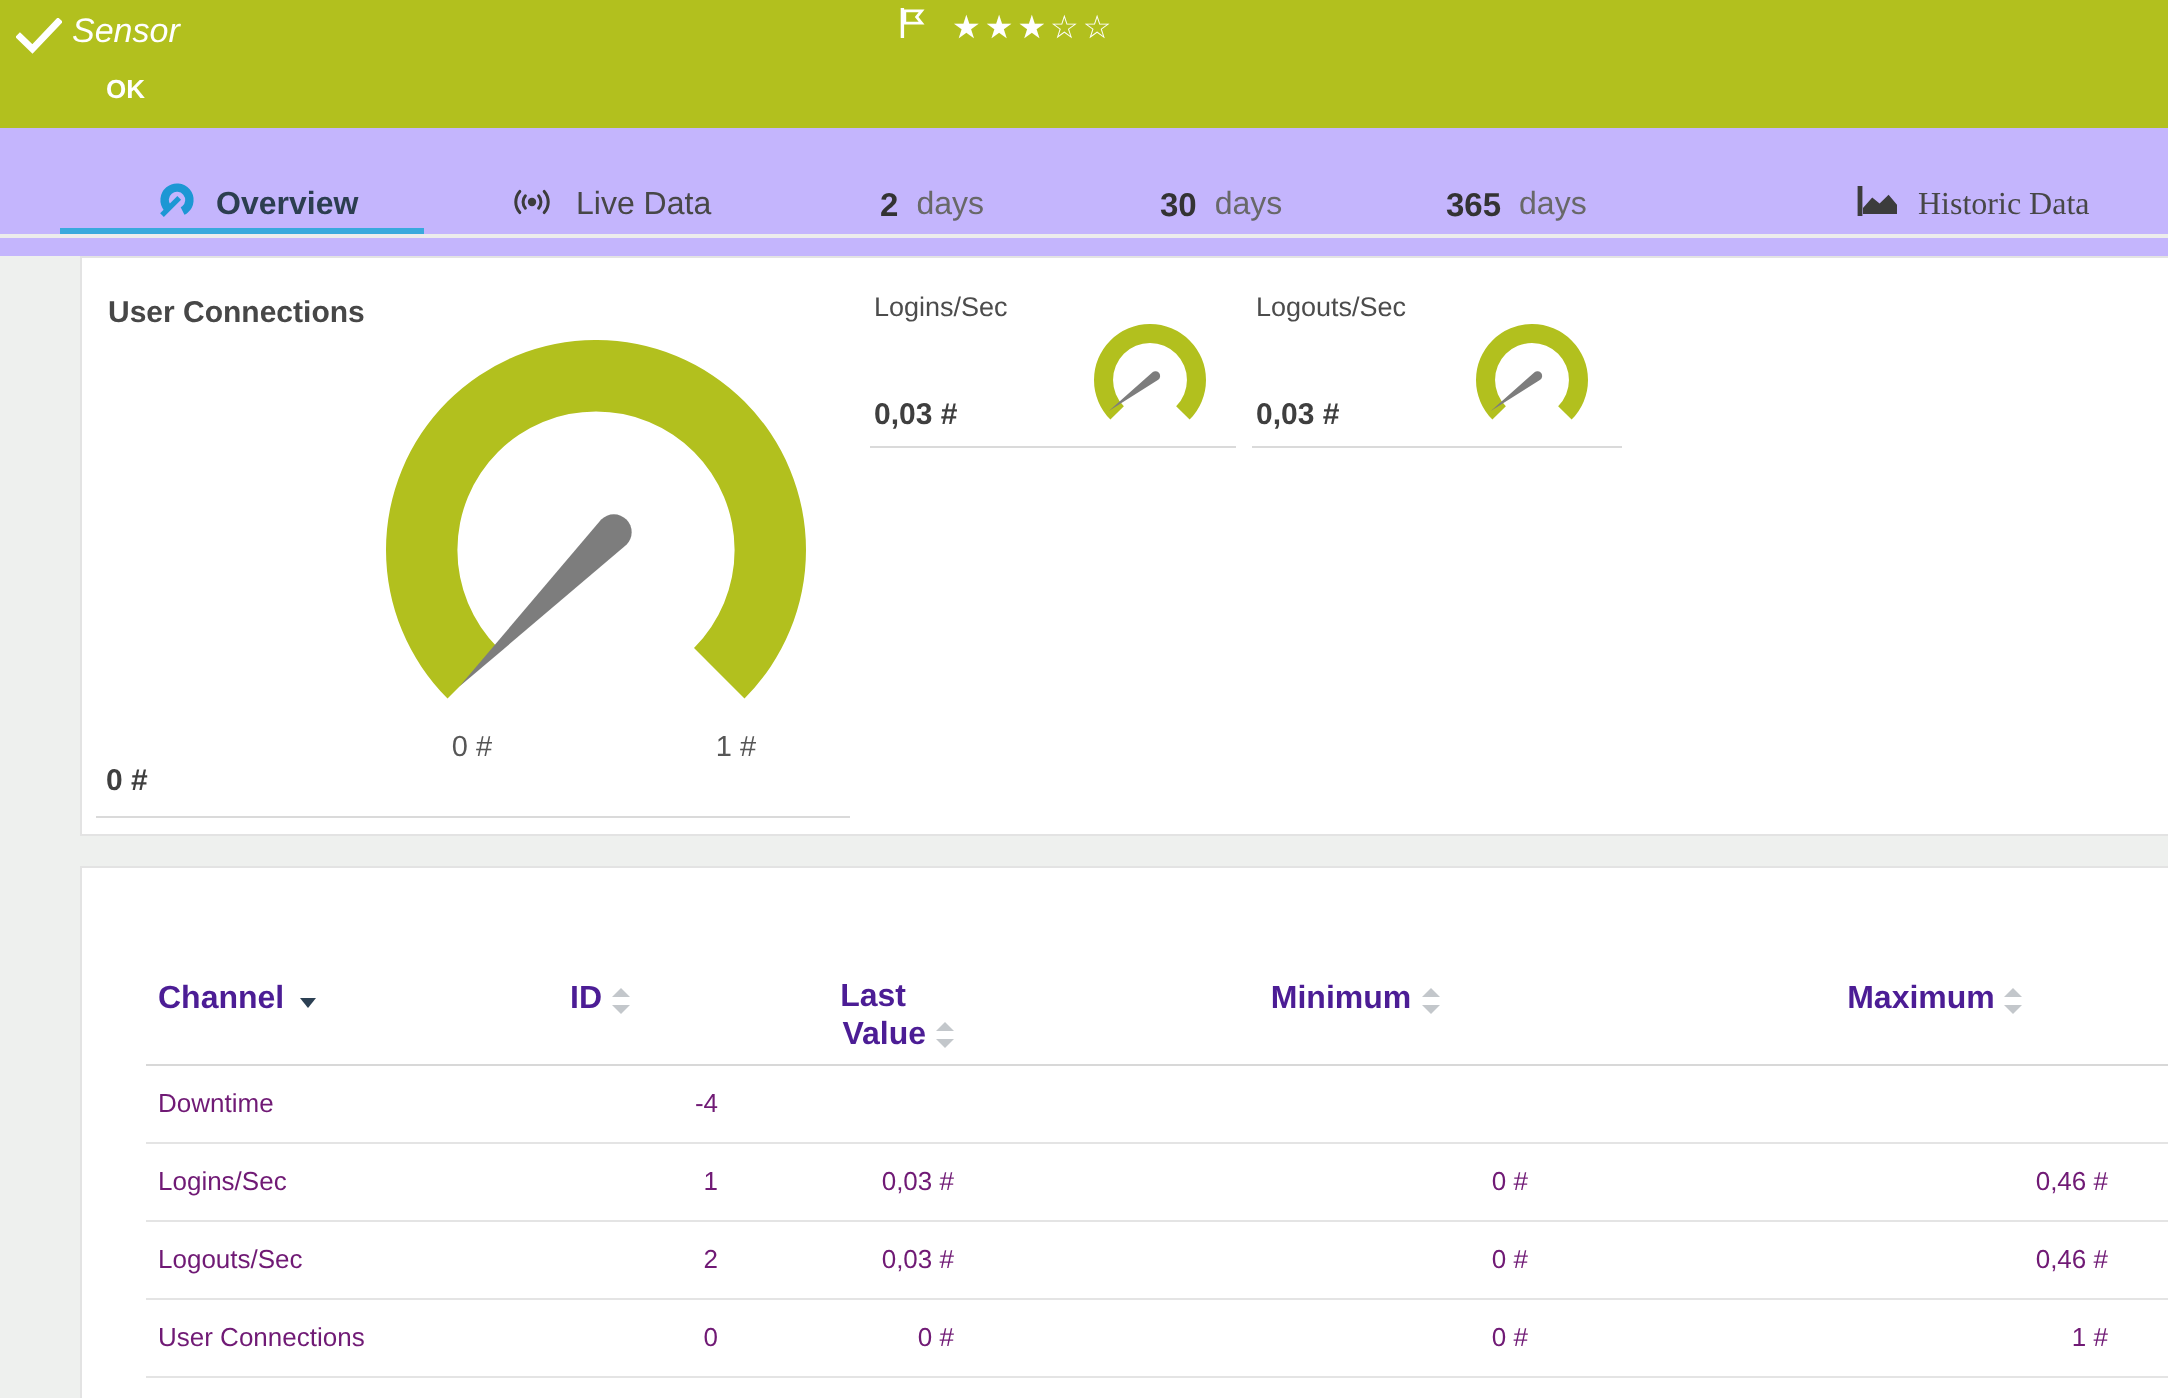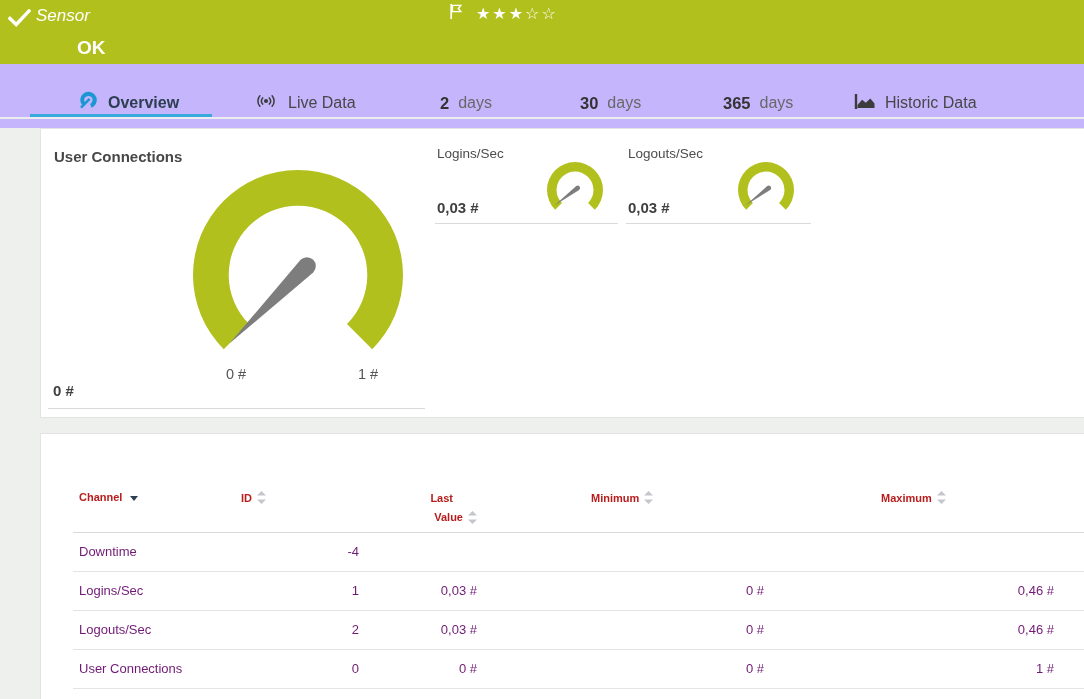--- a/index.html
+++ b/index.html
@@ -11,37 +11,37 @@
     -webkit-font-smoothing:antialiased;
   }
 
   
   .app-header { position:absolute; top:0; left:0; width:100%; height:64px; background:#b2c01e; color:#fff; }
   .check-icon { position:absolute; left:8px; top:9px; }
   .sensor-kind { position:absolute; left:36px; top:6px; font-size:17px; font-style:italic; font-weight:400; }
   .sensor-title { position:absolute; left:111px; top:4px; font-size:22px; font-weight:700; letter-spacing:.2px; }
   .flag-icon { position:absolute; left:449px; top:3px; cursor:pointer; }
   .rating { position:absolute; left:476px; top:4px; font-size:16px; letter-spacing:2px; cursor:pointer; }
-  .status-ok { position:absolute; left:77px; top:37px; font-size:19px; font-weight:700; }
+  .status-ok { position:absolute; left:53px; top:37px; font-size:13px; font-weight:700; }
 
   
   .tabbar { position:absolute; top:64px; left:0; width:100%; height:64px; background:#c4b5fd; }
   .tabbar-baseline { position:absolute; top:53px; left:0; width:100%; height:2px; background:#ececec; }
   .tab { position:absolute; top:26px; height:26px; display:flex; align-items:center; gap:9px;
          font-size:16px; color:#474747; cursor:pointer; white-space:nowrap; }
   .tab .num { font-weight:700; color:#333; font-size:16.5px; }
   .tab .dim { color:#686868; }
   .tab-overview { left:78px; }
   .tab-overview .lbl { color:#2c3e50; font-weight:600; }
   .active-underline { position:absolute; top:50px; left:30px; width:182px; height:3px; background:#39a9dd; }
   .tab-live { left:253px; }
   .tab-2d { left:440px; }
   .tab-30d { left:580px; }
   .tab-365d { left:723px; }
-  .tab-historic { left:854px; }
+  .tab-historic { left:928px;font-family:Liberation Serif, serif; }
 
   
   .panel { position:absolute; left:40px; width:1054px; background:#fff; border:1px solid #e3e3e3; }
   .panel-overview { top:128px; height:290px; }
   .panel-table { top:433px; height:280px; border-bottom:none; }
 
   
   .panel-title { position:absolute; left:13px; top:19px; font-size:15px; font-weight:700; color:#474747; }
   .gauge-main-box { position:absolute; left:152px; top:41px; width:210px; height:210px; }
   .gauge-scale { position:absolute; top:237px; width:60px; text-align:center; font-size:14.5px; color:#565656; }
@@ -55,26 +55,26 @@
   .sg-value { position:absolute; top:70px; font-size:15px; font-weight:700; color:#3f3f3f; }
   .sg-gauge { position:absolute; top:33px; width:56px; height:56px; }
   .sg1-title, .sg1-value { left:396px; }
   .sg1-gauge { left:506px; }
   .rule-sg1 { left:394px; top:94px; width:183px; }
   .sg2-title, .sg2-value { left:587px; }
   .sg2-gauge { left:697px; }
   .rule-sg2 { left:585px; top:94px; width:185px; }
 
   
-  .th { position:absolute; font-size:11px; font-weight:700; color:#b91c1c; cursor:pointer; }
+  .th { position:absolute; font-size:16px; font-weight:700; color:#4c1d95; cursor:pointer; }
   .th-channel { left:38px; top:57px; display:flex; align-items:center; }
   .caret-down { display:inline-block; width:0; height:0; margin-left:8px; margin-top:2px;
                 border-left:4.5px solid transparent; border-right:4.5px solid transparent;
                 border-top:5.5px solid #2c4053; }
-  .th-num { display:flex; justify-content:flex-start; align-items:center; gap:5px; }
+  .th-num { display:flex; justify-content:center; align-items:center; gap:5px; }
   .th-id  { left:200px; top:57px; width:118px; }
   .th-last { left:330px; top:55px; width:106px; }
   .th-last .l1 { text-align:right; padding-right:24px; line-height:19px; }
   .th-last .l2 { display:flex; justify-content:flex-end; align-items:center; gap:5px; line-height:19px;text-align:center; }
   .th-min { left:550px; top:57px; width:173px; }
   .th-max { left:840px; top:57px; width:173px; }
   .th-divider { position:absolute; left:32px; right:0; top:98px; height:1px; background:#d8d8d8; }
   .rows { position:absolute; left:32px; right:0; top:99px; }
   .t-row { position:relative; height:39px; border-bottom:1px solid #e4e4e4; cursor:pointer; }
   .cell { position:absolute; top:11px; font-size:13px; color:#701a75; white-space:nowrap; }

